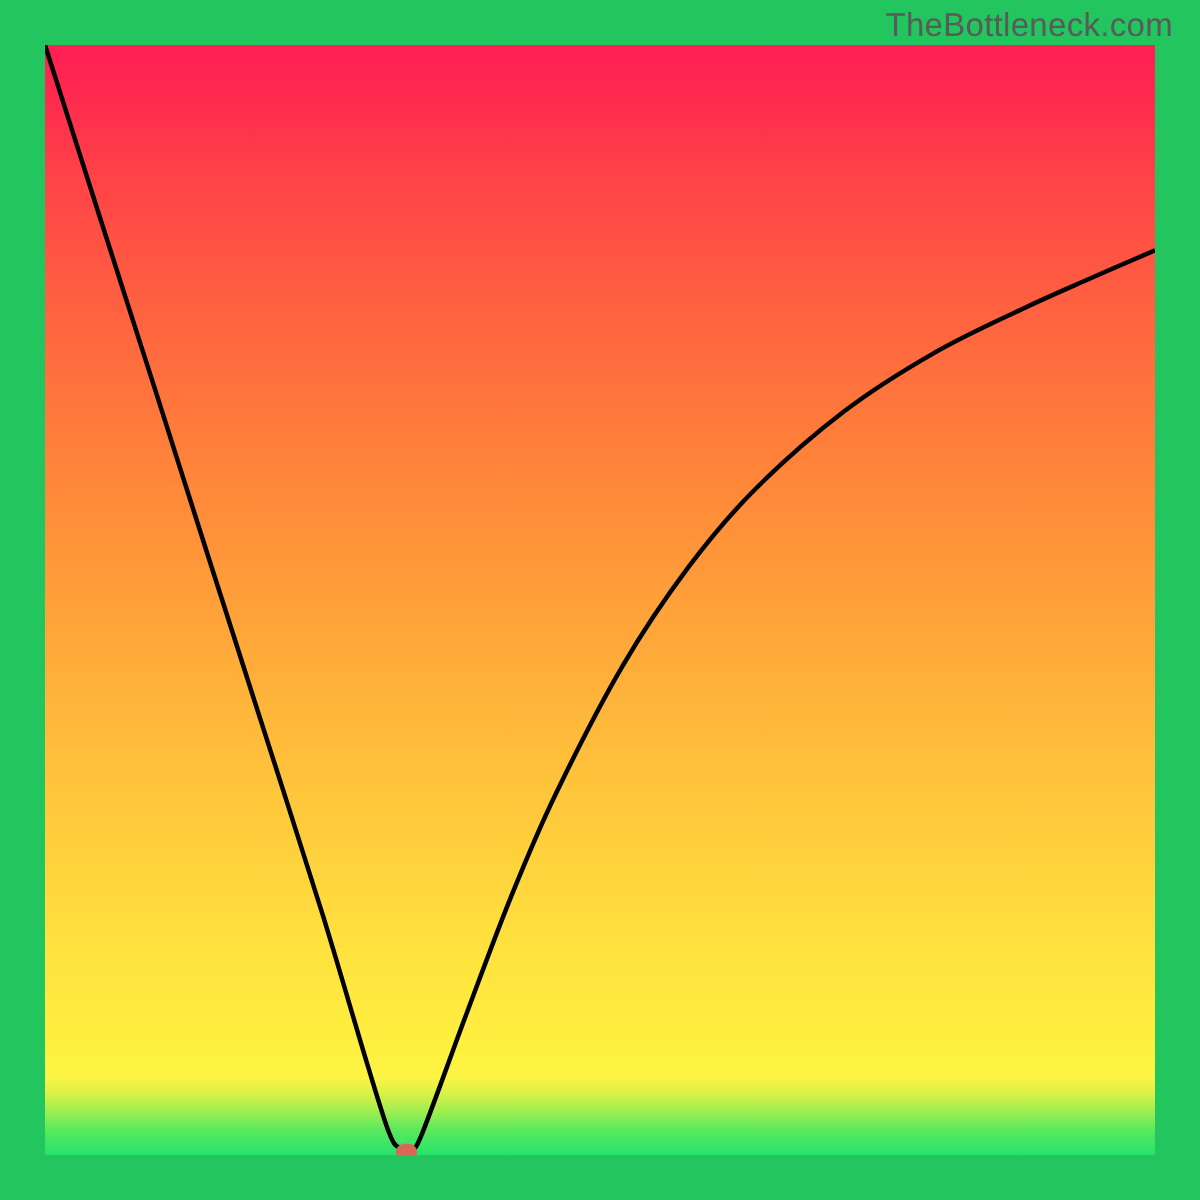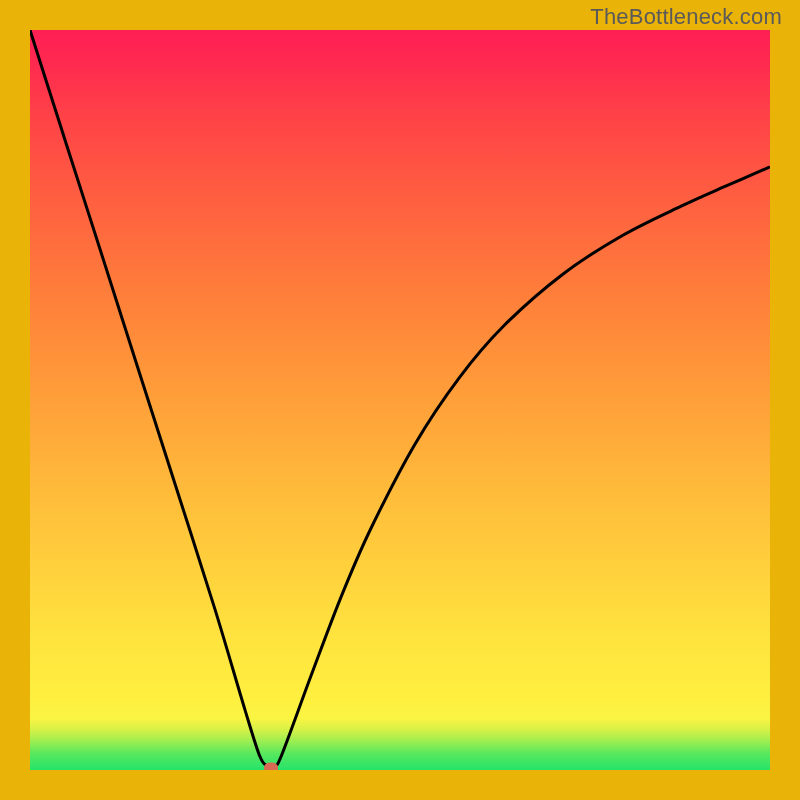--- a/index.html
+++ b/index.html
@@ -7,21 +7,21 @@
     padding: 0;
     width: 800px;
     height: 800px;
     overflow: hidden;
     background: #000;
     font-family: Arial, Helvetica, sans-serif;
   }
   .outer {
     width: 800px;
     height: 800px;
-    background: #eab308;
+    background: #22c55e;
     position: relative;
   }
   .watermark {
     position: absolute;
     top: 4px;
     right: 18px;
     color: #5a5a5a;
     font-size: 22px;
     font-weight: 400;
     letter-spacing: 0.2px;

